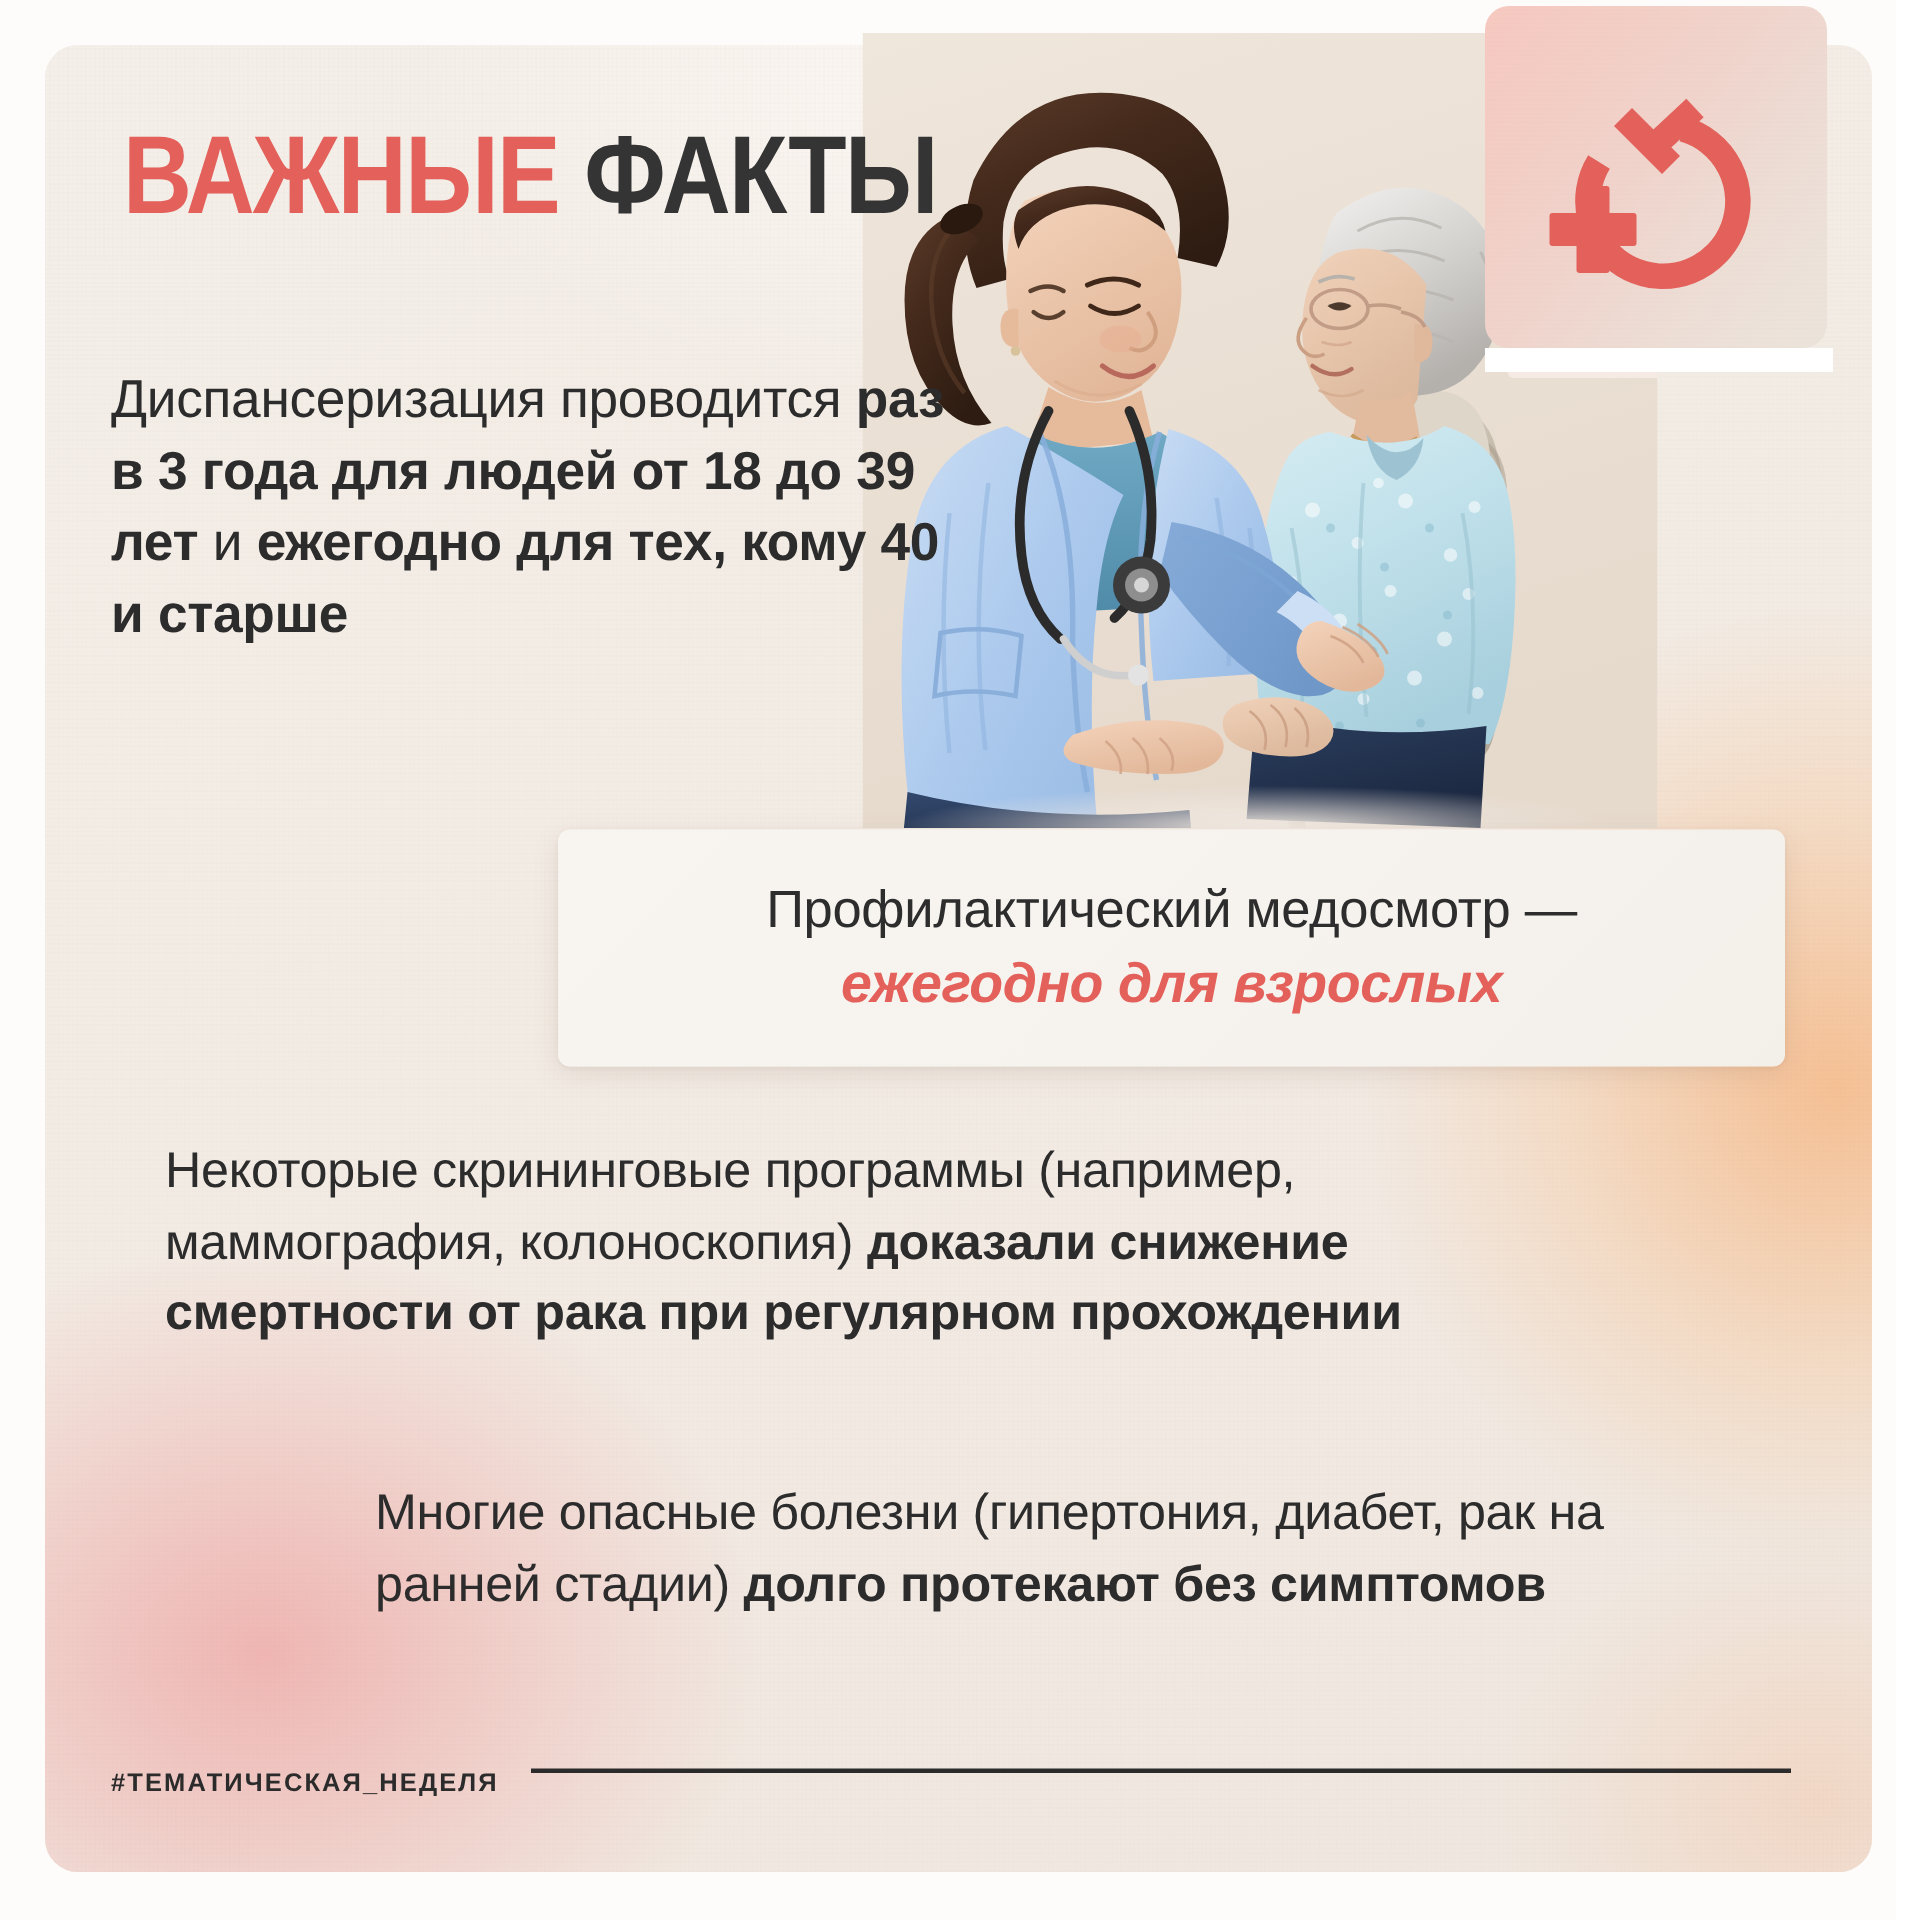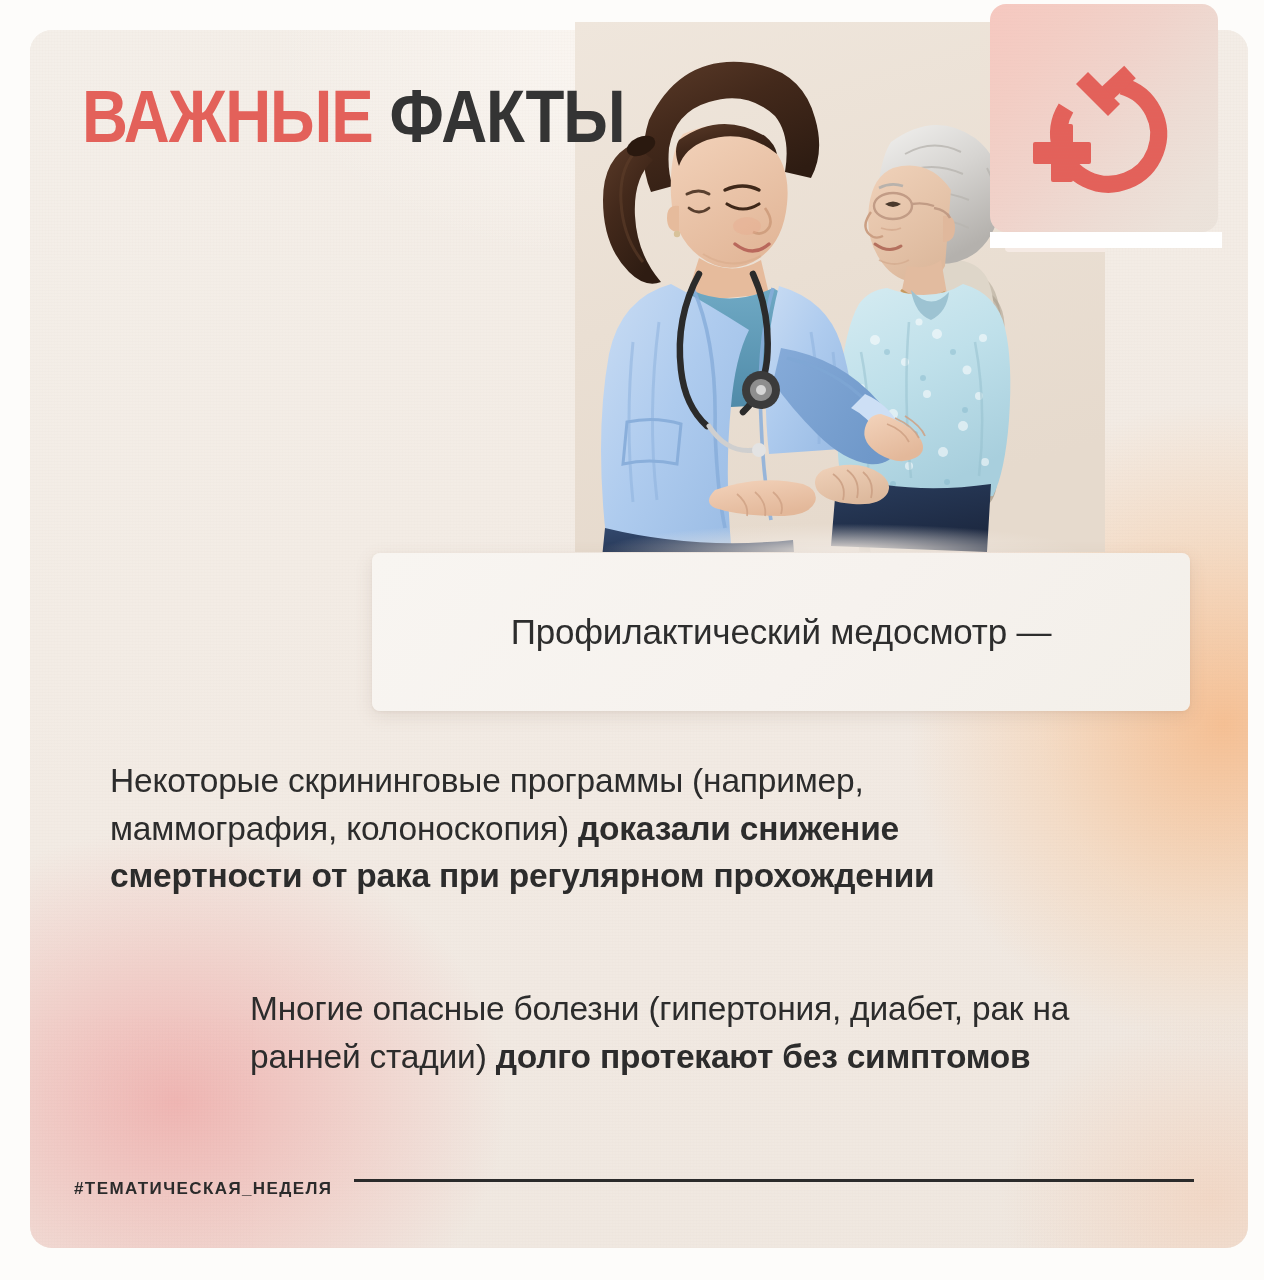--- a/index.html
+++ b/index.html
@@ -501,23 +501,27 @@
           </g>
 
           <rect x="25" y="72" width="22" height="58" rx="2"></rect>
           <rect x="7" y="90" width="58" height="22" rx="2"></rect>
         </g>
       </svg>
     </div>
   </div>
   <div class="notch"></div>
 
+  <p class="intro">
+    <span>Диспансеризация проводится </span><span class="b">раз в 3 года для людей от 18 до 39 лет</span><span> и </span><span class="b">ежегодно для тех, кому 40 и старше</span>
+  </p>
 
   <div class="callout">
     <div class="c-line1">Профилактический медосмотр —</div>
+    <div class="c-line2">ежегодно для взрослых</div>
   </div>
 
   <p class="block block-diseases">
     <span>Многие опасные болезни (гипертония, диабет, рак на ранней стадии) </span><span class="b">долго протекают без симптомов</span>
   </p>
 
   <p class="block block-screening">
     <span>Некоторые скрининговые программы (например, маммография, колоноскопия) </span><span class="b">доказали снижение смертности от рака при регулярном прохождении</span>
   </p>
 

